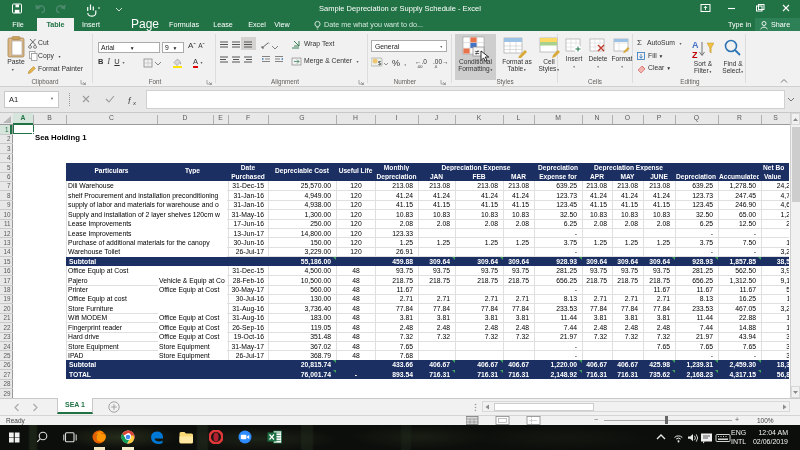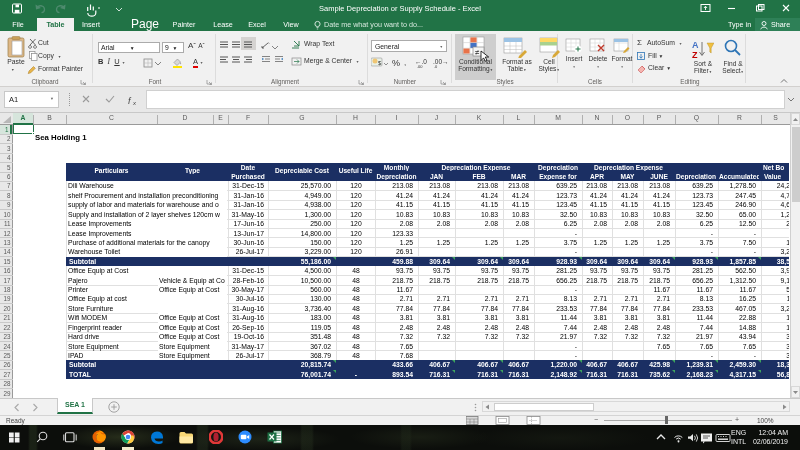--- a/index.html
+++ b/index.html
@@ -33,24 +33,24 @@
 <path d="M38 8.5 l7 0" stroke="#fff" stroke-width="1.1"></path>
 <rect x="66.5" y="6" width="5.5" height="5" fill="none" stroke="#fff" stroke-width="1"></rect>
 <rect x="68.5" y="4.5" width="5.5" height="5" fill="none" stroke="#fff" stroke-width="1"></rect>
 <path d="M93 5 l6 6 m0 -6 l-6 6" stroke="#fff" stroke-width="1.1"></path>
 </svg>
 <div class="abs" style="left:0;top:18px;width:800px;height:13px;background:#217346;"></div>
 <div class="abs" style="left:6px;top:18px;width:24px;height:13px;color:#fff;font-size:7.2px;text-align:center;line-height:13px;">File</div>
 <div class="abs" style="left:37px;top:18px;width:37px;height:13px;background:#f1f1f1;color:#217346;font-size:7.2px;font-weight:bold;text-align:center;line-height:13px;">Table</div>
 <div class="abs" style="left:78px;top:18px;width:26px;height:13px;color:#fff;font-size:7.2px;text-align:center;line-height:13px;">Insert</div>
 <div class="abs" style="left:109px;top:18px;width:50px;height:13px;color:#fff;font-size:12px;text-align:right;line-height:13px;">Page Layout</div>
-<div class="abs" style="left:163px;top:18px;width:42px;height:13px;color:#fff;font-size:7.2px;text-align:center;line-height:13px;">Painter</div>
+<div class="abs" style="left:163px;top:18px;width:42px;height:13px;color:#fff;font-size:7.2px;text-align:center;line-height:13px;">Formulas</div>
 <div class="abs" style="left:210px;top:18px;width:26px;height:13px;color:#fff;font-size:7.2px;text-align:center;line-height:13px;">Lease</div>
 <div class="abs" style="left:242px;top:18px;width:30px;height:13px;color:#fff;font-size:7.2px;text-align:center;line-height:13px;">Excel</div>
-<div class="abs" style="left:278px;top:18px;width:26px;height:13px;color:#fff;font-size:7.2px;text-align:center;line-height:13px;">View</div>
+<div class="abs" style="left:269px;top:18px;width:26px;height:13px;color:#fff;font-size:7.2px;text-align:center;line-height:13px;">View</div>
 <svg class="abs" style="left:313px;top:20px" width="10" height="10">
     <circle cx="4.5" cy="4" r="2.6" fill="none" stroke="#cfe3d8" stroke-width="1"></circle>
     <path d="M3.5 7.5 l2 0 M3.8 9 l1.4 0" stroke="#cfe3d8" stroke-width="0.8"></path>
   </svg>
 <div class="abs" style="left:324px;top:18px;width:125px;height:13px;color:#d5e8dd;font-size:7.2px;line-height:13px;">Date me what you want to do...</div>
 <div class="abs" style="left:728px;top:18px;width:30px;height:13px;color:#fff;font-size:7.2px;line-height:13px;">Type in</div>
 <div class="abs" style="left:755px;top:18px;width:45px;height:13px;background:#2e8057;"></div>
 <svg class="abs" style="left:759px;top:20px" width="12" height="10">
     <circle cx="5" cy="3.5" r="2" fill="none" stroke="#fff" stroke-width="0.9"></circle>
     <path d="M1.5 9 q3.5 -4 7 0" fill="none" stroke="#fff" stroke-width="0.9"></path>

